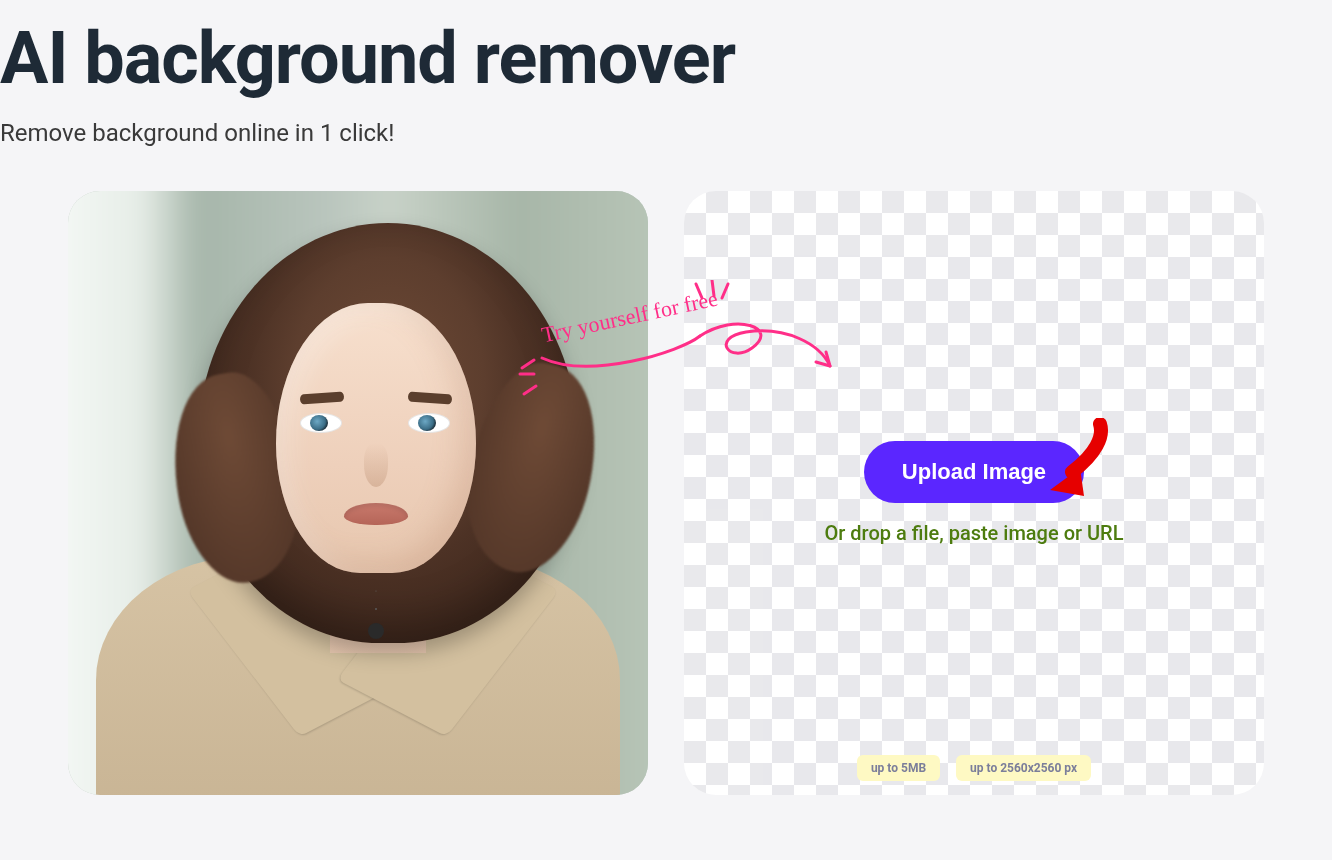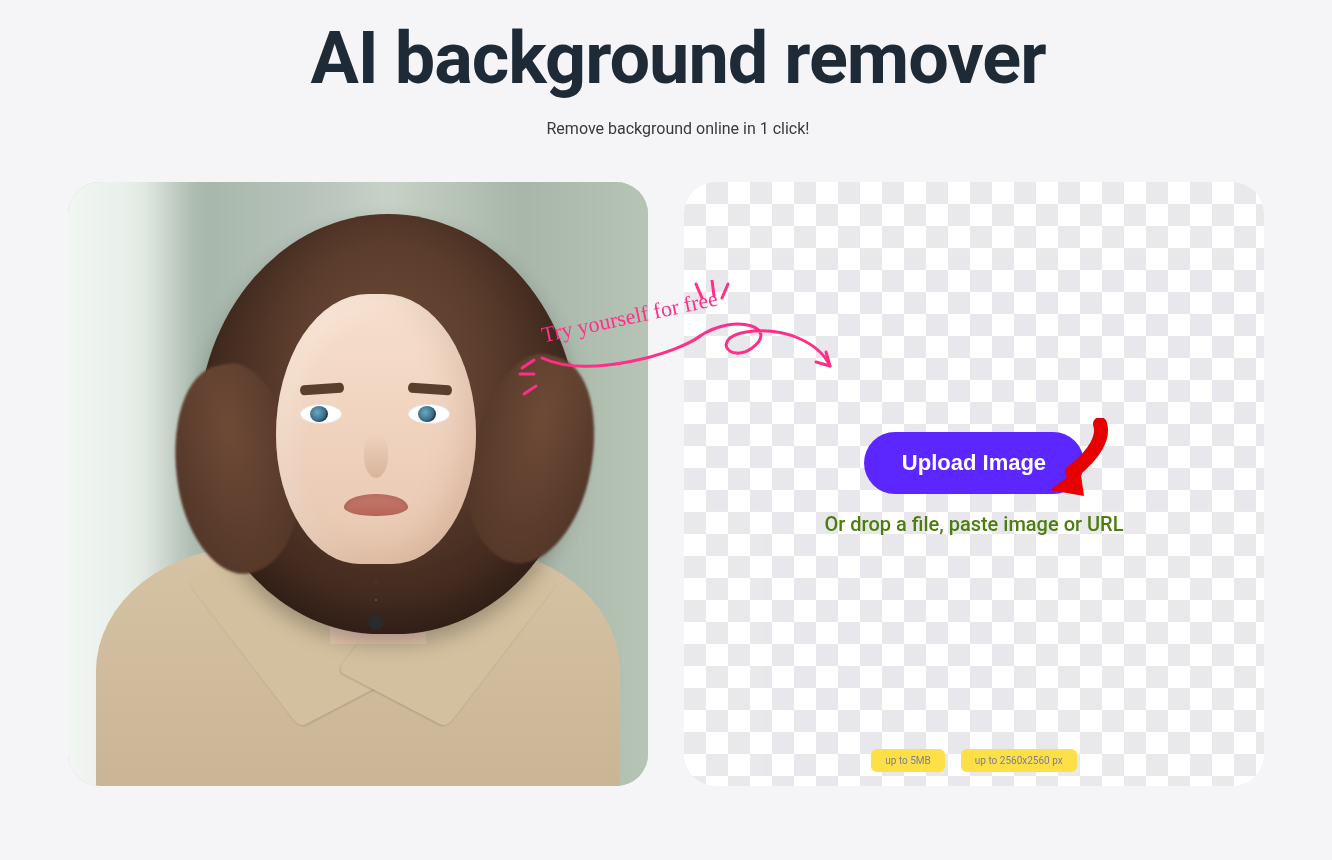--- a/index.html
+++ b/index.html
@@ -5,32 +5,30 @@
     * { box-sizing: border-box; margin: 0; padding: 0; }
     body {
       font-family: -apple-system, BlinkMacSystemFont, "Segoe UI", Roboto, Arial, sans-serif;
       background: #f5f5f7;
       width: 1332px;
       height: 860px;
       overflow: hidden;
       position: relative;
     }
     .header {
-      text-align: center;
       padding: 16px 0 0 0;
-      margin-left: 24px;
     }
     .title {
       font-size: 72px;
       font-weight: 700;
       color: #1e2a36;
       letter-spacing: -1px;
     }
     .subtitle {
-      font-size: 16px;
+      font-size: 24px;
       color: #3a3a3a;
       margin-top: 18px;
       font-weight: 400;
     }
     .panels {
       display: flex;
       justify-content: space-between;
       gap: 36px;
       margin-top: 44px;
       padding: 0 68px;
@@ -155,25 +153,26 @@
       font-size:20px;
       color:#4d7c0f;
       font-weight:500;
     }
     .badges{
       position:absolute;
       bottom:14px; left:0; right:0;
       display:flex; justify-content:center; gap:16px;
     }
     .badge{
-      background:#fde047;
+      background:#fef9c3;
       color:#7b7e9a;
-      font-size:10px;
+      font-size:12px;
       padding:6px 14px;
       border-radius:6px;
+      font-weight:bold;
     }
     
     .callout{ position:absolute; left:500px; top:280px; width:340px; height:120px; pointer-events:none; }
     .callout-text{
       position:absolute; left:40px; top:24px;
       color:#ff2e88;
       font-family: "Comic Sans MS", "Segoe Script", cursive;
       font-size:22px;
       transform:rotate(-12deg);
       white-space:nowrap;

